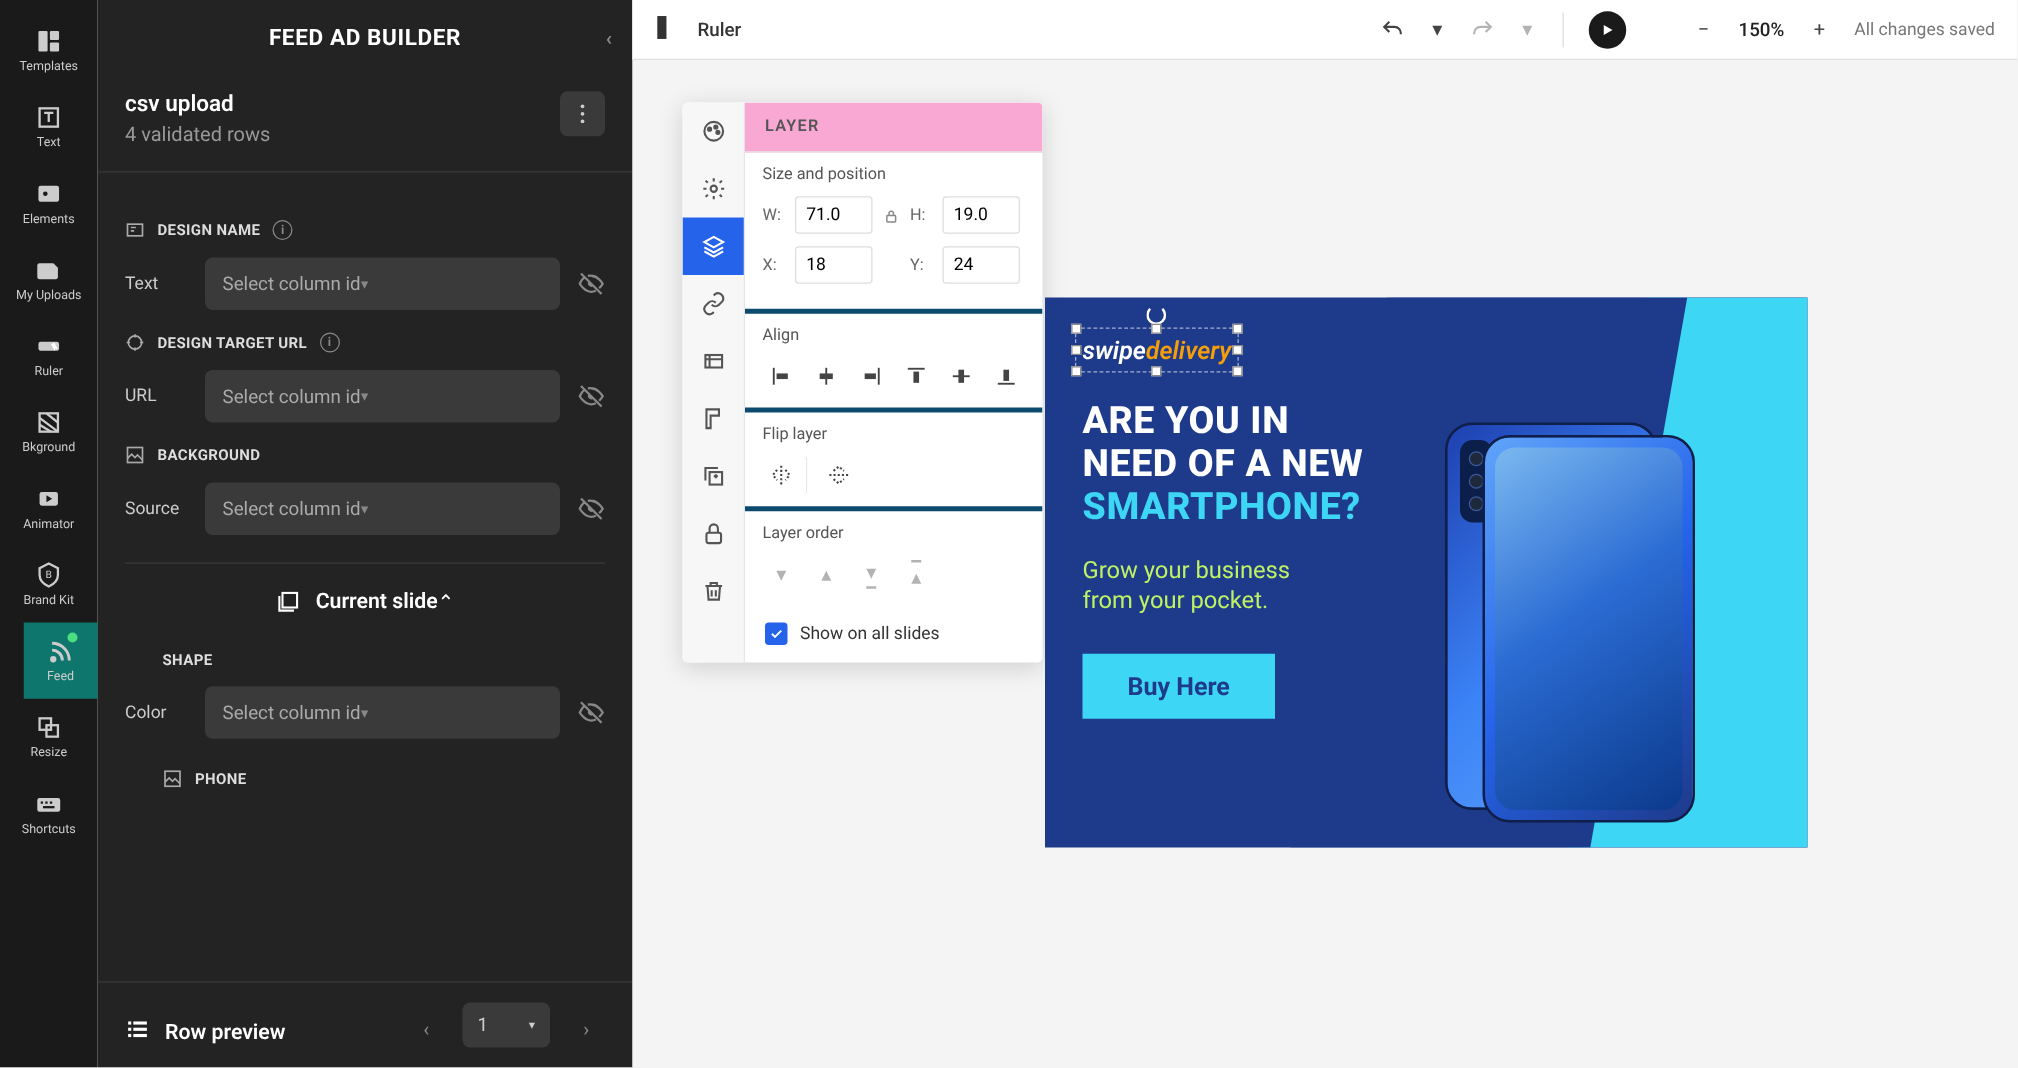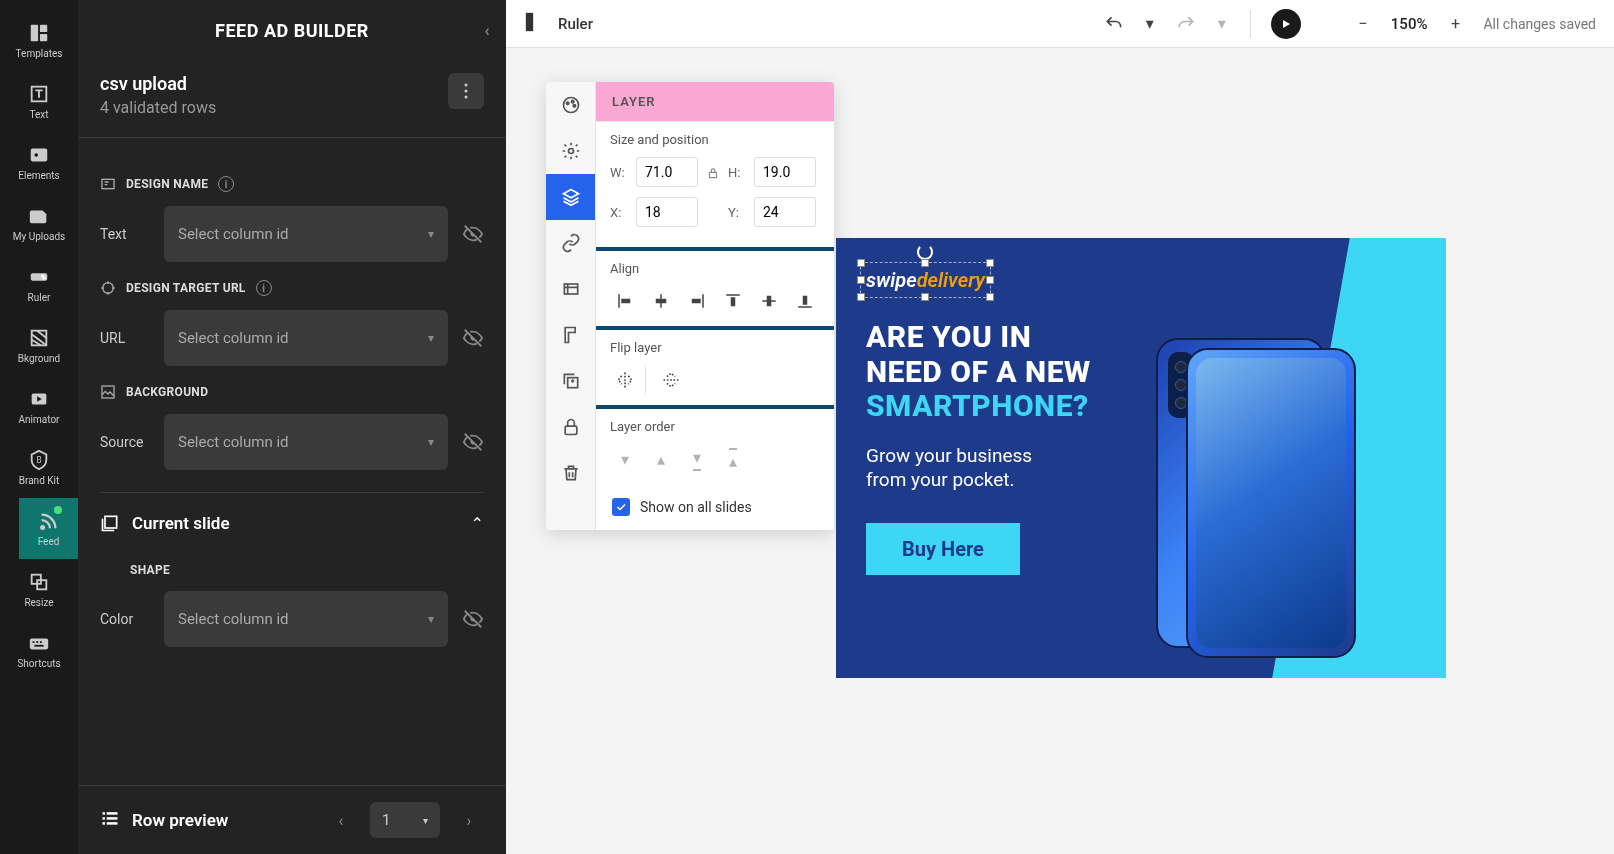--- a/index.html
+++ b/index.html
@@ -21,29 +21,29 @@
 .upload-title { font-size: 18px; font-weight: 600; margin-bottom: 4px; }
 .upload-sub { font-size: 16px; color: #999; }
 .more-btn { width: 36px; height: 36px; background: #3a3a3a; border-radius: 6px; display:flex; align-items:center; justify-content:center; cursor:pointer; color:#ccc; }
 
 .panel-body { flex:1; overflow-y:auto; padding: 20px 22px 0; }
 .field-heading { display:flex; align-items:center; gap:10px; font-size:12px; font-weight:700; color:#ddd; margin: 18px 0 14px; letter-spacing:0.3px; }
 .field-heading .hicon { width:16px; height:16px; display:flex; align-items:center; justify-content:center; color:#aaa; }
 .info-icon { width:16px; height:16px; border:1.5px solid #888; border-radius:50%; display:inline-flex; align-items:center; justify-content:center; font-size:10px; color:#888; }
 .field-row { display:flex; align-items:center; gap:14px; margin-bottom: 10px; }
 .field-label { width: 50px; font-size: 14px; color:#ccc; }
-.select-box { flex:1; height: 56px; background:#3a3a3a; border-radius:6px; display:flex; align-items:center; justify-content:space-between; padding:16px 14px; color:#aaa; font-size:15px; cursor:pointer; }
+.select-box { flex:1; height: 42px; background:#3a3a3a; border-radius:6px; display:flex; align-items:center; padding:16px 14px; color:#aaa; font-size:15px; cursor:pointer; }
 .select-box .chev { font-size:12px; color:#888; }
 .eye-off { width:22px; height:22px; color:#888; cursor:pointer; }
 .divider { height:1px; background:#3a3a3a; margin: 22px 0 8px; }
-.section-header { display:flex; align-items:center; justify-content:space-between; padding: 12px 0; cursor:pointer; }
+.section-header { display:flex; align-items:center; justify-content:center; padding: 12px 0; cursor:pointer; }
 .section-header .left { display:flex; align-items:center; gap:12px; font-size:17px; font-weight:600; }
 .section-header .sicon { width:20px; height:20px; display:flex; align-items:center; justify-content:center; }
 
-.row-preview { border-top:1px solid #3a3a3a; padding: 16px 22px; display:flex; align-items:center; gap:14px; }
+.row-preview { border-top:1px solid #3a3a3a; padding: 16px 22px; display:flex; align-items:flex-end; gap:14px; }
 .row-preview .rp-left { display:flex; align-items:center; gap:12px; font-size:17px; font-weight:600; flex:1; }
 .page-btn { width:30px; height:30px; display:flex; align-items:center; justify-content:center; color:#888; cursor:pointer; }
 .page-select { width:70px; height:36px; background:#3a3a3a; border-radius:6px; display:flex; align-items:center; justify-content:space-between; padding:0 12px; color:#ccc; cursor:pointer; font-size:15px; }
 
 
 .main { flex:1; display:flex; flex-direction:column; background:#f4f4f4; }
 .topbar { height:48px; background:#fff; border-bottom:1px solid #e0e0e0; display:flex; align-items:center; padding:0 18px; gap:14px; }
 .topbar .ruler-sec { display:flex; align-items:center; gap:12px; font-size:15px; color:#333; font-weight:500; flex:1; }
 .tb-btn { width:28px; height:28px; display:flex; align-items:center; justify-content:center; cursor:pointer; color:#444; }
 .tb-divider { width:1px; height:28px; background:#ddd; margin:0 6px; }
@@ -79,21 +79,21 @@
 .ad-navy { position:absolute; right:135px; top:0; width:240px; height:100%; background:#1e3a8a; transform:skewX(-10deg); z-index:1; }
 .ad-content { position:absolute; left:30px; top:30px; z-index:2; }
 .logo-sel { position:relative; display:inline-block; }
 .sel-handles { position:absolute; inset:-6px; border:1px dashed rgba(255,255,255,0.6); }
 .sel-handle { position:absolute; width:8px; height:8px; background:#fff; border:1px solid #888; }
 .refresh-handle { position:absolute; top:-24px; left:50%; transform:translateX(-50%); width:16px; height:16px; border:2px solid #fff; border-radius:50%; border-top-color:transparent; }
 .logo-text { color:#3dd6f5; font-size:20px; font-style:italic; font-weight:600; }
 .logo-text .d2 { color:#f59e0b; }
 .ad-headline { margin-top:28px; font-size:30px; font-weight:800; color:#fff; line-height:1.15; letter-spacing:0.5px; }
 .ad-headline .hl-accent { color:#3dd6f5; }
-.ad-sub { margin-top:20px; font-size:19px; color:#ffffff; line-height:1.3; }
+.ad-sub { margin-top:20px; font-size:19px; color:#bef264; line-height:1.3; }
 .ad-cta { margin-top:30px; display:inline-block; background:#3dd6f5; color:#1e3a8a; padding:14px 36px; font-size:20px; font-weight:700; }
 .phone { position:absolute; right:90px; top:100px; width:200px; height:320px; z-index:3; }
 .phone-body { position:absolute; width:170px; height:310px; background:linear-gradient(135deg,#1e40af,#3b82f6,#60a5fa); border-radius:22px; border:2px solid #0f1f4a; }
 .phone-front { left:30px; top:10px; background:linear-gradient(135deg,#60a5fa,#2563eb,#1e3a8a); }
 .phone-screen { position:absolute; inset:8px; border-radius:16px; background:linear-gradient(145deg,#7bb8f0 0%,#2b6cd4 45%,#0b3a8c 100%); overflow:hidden; }
 .phone-back { left:0; top:0; }
 .camera-module { position:absolute; top:12px; left:10px; width:26px; height:66px; background:#0b1f4a; border-radius:10px; display:flex; flex-direction:column; align-items:center; justify-content:space-around; padding:6px 0; }
 .cam-dot { width:12px; height:12px; background:#1e293b; border-radius:50%; border:1px solid #3b5a9a; }
 </style>
 </head>
@@ -309,20 +309,29 @@
       <span class="field-label">Color</span>
       <div class="select-box">
         <span>Select column id</span>
         <span class="chev">▾</span>
       </div>
       <span class="eye-off"><svg viewBox="0 0 24 24" width="22" height="22" fill="none" stroke="currentColor" stroke-width="2">
             <path d="M3 3l18 18M10.5 10.5a2 2 0 002.8 2.8M9 5.2A9.8 9.8 0 0112 5c6 0 10 7 10 7a17 17 0 01-3.1 3.9M6.1 6.1A17 17 0 002 12s4 7 10 7a9.7 9.7 0 004-.9"></path>
           </svg></span>
     </div>
 
+    <div class="field-heading" style="margin-left:30px; margin-top:24px">
+      <span class="hicon">
+          <svg width="16" height="16" viewBox="0 0 24 24" fill="none" stroke="currentColor" stroke-width="2">
+            <rect x="3" y="3" width="18" height="18"></rect>
+            <path d="M3 16l5-5 4 4 3-3 6 6"></path>
+          </svg>
+        </span>
+      <span>PHONE</span>
+    </div>
   </div>
 
   <div class="row-preview">
     <div class="rp-left">
       <span class="sicon"><svg width="20" height="20" viewBox="0 0 24 24" fill="currentColor">
             <rect x="3" y="5" width="3" height="3"></rect>
             <rect x="8" y="5" width="13" height="3"></rect>
             <rect x="3" y="11" width="3" height="3"></rect>
             <rect x="8" y="11" width="13" height="3"></rect>
             <rect x="3" y="17" width="3" height="3"></rect>

